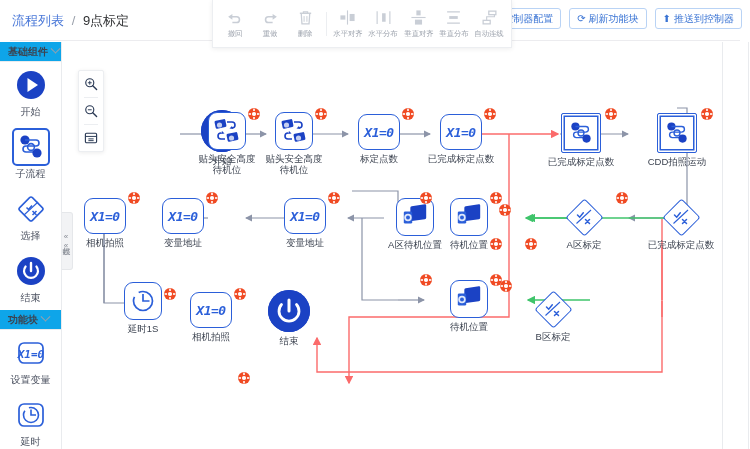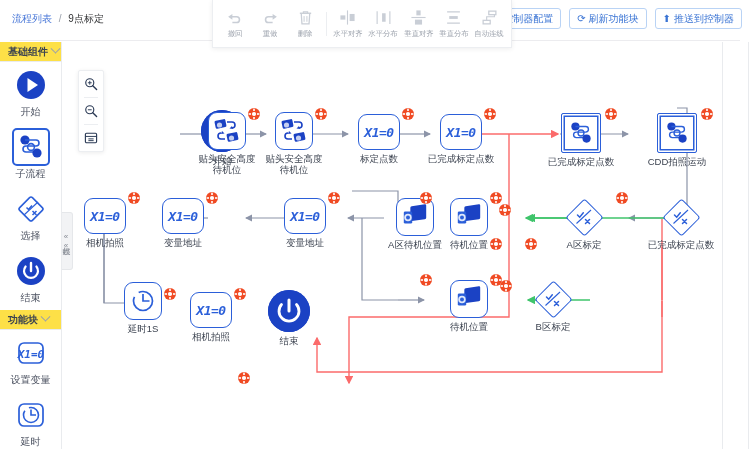--- a/index.html
+++ b/index.html
@@ -6,21 +6,21 @@
   html,body { width:750px; height:449px; overflow:hidden; }
   body {
     font-family: "Liberation Sans", "DejaVu Sans", sans-serif;
     background:#ffffff; color:#303133; font-size:11px;
     -webkit-font-smoothing:antialiased;
   }
   #app { position:relative; width:750px; height:449px; }
 
   
   .header { position:absolute; left:0; top:0; width:750px; height:42px; background:#fff; }
-  .breadcrumb { position:absolute; left:12px; top:12px; font-size:10px; }
+  .breadcrumb { position:absolute; left:12px; top:12px; font-size:13px; }
   .bc-link { color:#4a78d8; cursor:pointer; }
   .bc-sep { color:#9aa0ab; margin:0 4px; }
   .bc-cur { color:#303133; }
   .header-rule { position:absolute; left:10px; top:40px; width:730px; height:1px; background:#ececef; }
 
   
   .hdr-btns { position:absolute; right:8px; top:8px; display:flex; gap:8px; align-items:center; }
   .hbtn {
     height:21px; border:1px solid #b9d3f5; border-radius:3px; background:#fff;
     color:#3a74d4; font-size:10px; padding:0 7px; display:flex; align-items:center; gap:3px;
@@ -36,21 +36,21 @@
     display:flex; align-items:center; padding:2px 4px; z-index:6;
   }
   .tb-item { width:40px; display:flex; flex-direction:column; align-items:center; gap:2px; cursor:pointer; }
   .tb-item .tlabel { font-size:8px; color:#9ea4ae; transform:scale(.92); white-space:nowrap; }
   .tb-sep { width:1px; height:24px; background:#eceef1; margin:0 3px; }
   .tb-ico { width:17px; height:17px; display:block; }
 
   
   .palette { position:absolute; left:0; top:42px; width:62px; height:407px; background:#fff;
              border-right:1px solid #e9ebee; overflow:hidden; }
-  .pal-group { height:20px; background:#fde047; border-bottom:1px solid #e9ebee;
+  .pal-group { height:20px; background:#0ea5e9; border-bottom:1px solid #e9ebee;
                display:flex; align-items:center; padding-left:8px; gap:4px; cursor:pointer; }
   .pal-group span.g-t { font-size:10px; color:#3c4350; font-weight:bold; }
   .chev { width:7px; height:7px; border-right:1px solid #9aa0ab; border-bottom:1px solid #9aa0ab;
           transform:rotate(45deg) translate(-2px,-2px); }
   .pal-item { height:62px; display:flex; flex-direction:column; align-items:center;
               justify-content:center; gap:3px; cursor:grab; }
   .pal-item .pl { font-size:10px; color:#4b5160; }
   .pal-ico { width:34px; height:34px; display:flex; align-items:center; justify-content:center; }
   .pal-ico.sel { outline:2px solid #2b5fd9; border-radius:3px; }
 
@@ -746,21 +746,21 @@
             <circle cx="6" cy="6" r="2.1" fill="#fff"></circle>
             <g fill="#fff">
               <rect x="5.2" y="0.6" width="1.6" height="2.4"></rect>
               <rect x="5.2" y="9" width="1.6" height="2.4"></rect>
               <rect x="0.6" y="5.2" width="2.4" height="1.6"></rect>
               <rect x="9" y="5.2" width="2.4" height="1.6"></rect>
             </g>
           </svg>
       </div>
 
-      <div class="node" style="left:472px;top:238px;width:38px;">
+      <div class="node" style="left:472px;top:248px;width:38px;">
         <div class="diamond">
           <span class="dshape"></span>
           <svg width="30" height="30" viewBox="0 0 30 30" style="position:relative;">
             <path d="M8.5 13 l2.2 2.2 l3.6 -4.4" stroke="#2b5fd9" stroke-width="1.5" fill="none" stroke-linecap="round"></path>
             <path d="M16.5 17.5 l4 4 M20.5 17.5 l-4 4" stroke="#2b5fd9" stroke-width="1.5" stroke-linecap="round"></path>
             <path d="M7.5 21.5 L22 8" stroke="#2b5fd9" stroke-width="1.1"></path>
           </svg>
         </div>
         <span class="nlabel">B区标定</span>
       </div>

